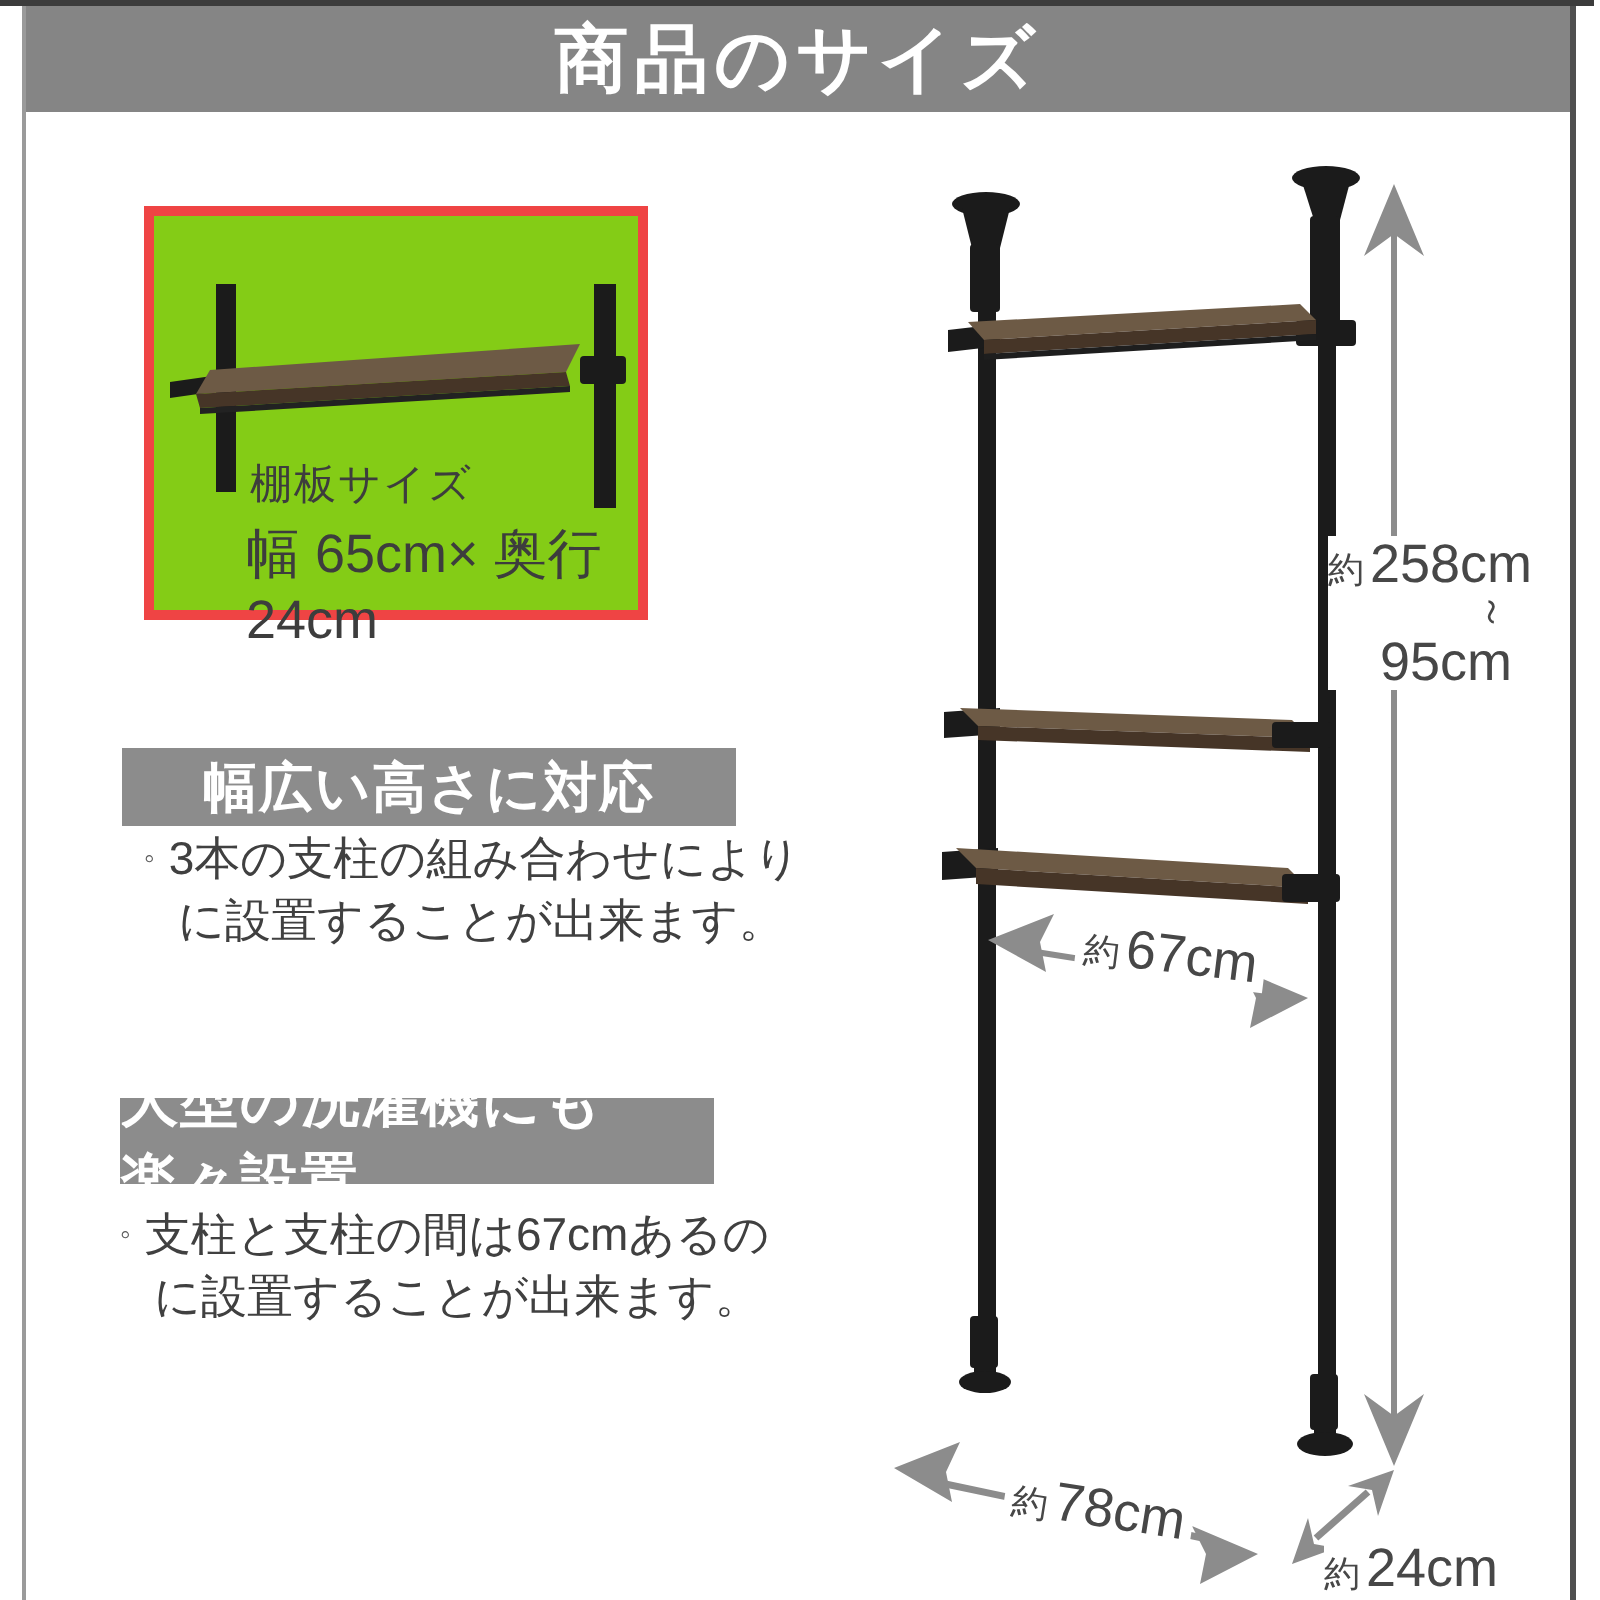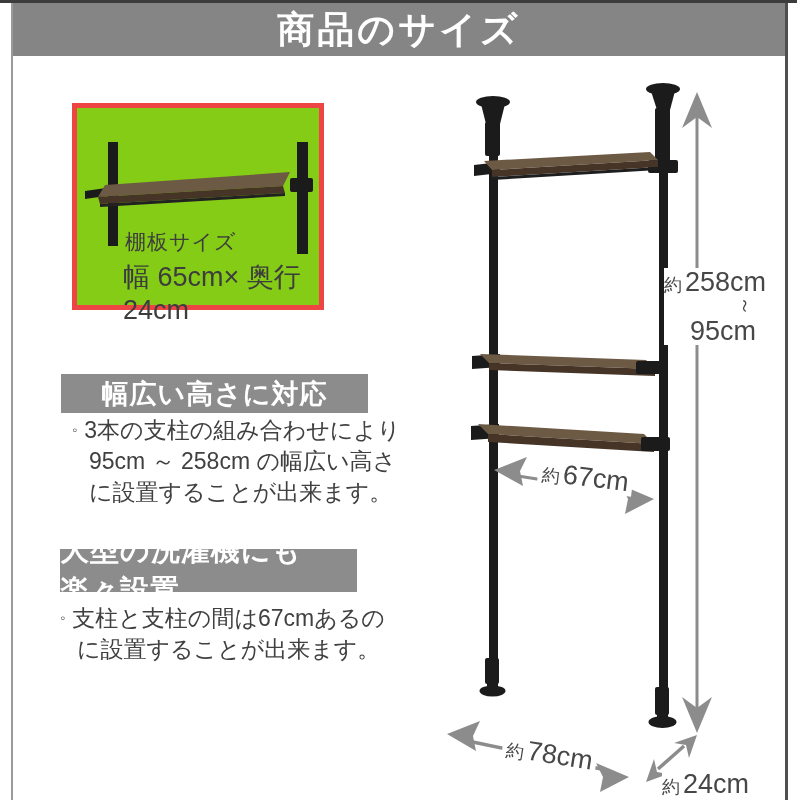--- a/index.html
+++ b/index.html
@@ -72,21 +72,20 @@
   </svg>
   <span class="inset-title">棚板サイズ</span>
   <span class="inset-size">幅 65cm× 奥行 24cm</span>
 </div>
 
 <div class="abs section-label label-1">
   <span>幅広い高さに対応</span>
 </div>
 <div class="abs section-text text-1">
   <div><span class="bullet">◦</span><span>3本の支柱の組み合わせにより</span></div>
-  <div class="cont">95cm ～ 258cm の幅広い高さ</div>
   <div class="cont">に設置することが出来ます。</div>
 </div>
 
 <div class="abs section-label label-2">
   <span>大型の洗濯機にも楽々設置</span>
 </div>
 <div class="abs section-text text-2">
   <div><span class="bullet">◦</span><span>支柱と支柱の間は67cmあるの</span></div>
   <div class="cont">に設置することが出来ます。</div>
 </div>

